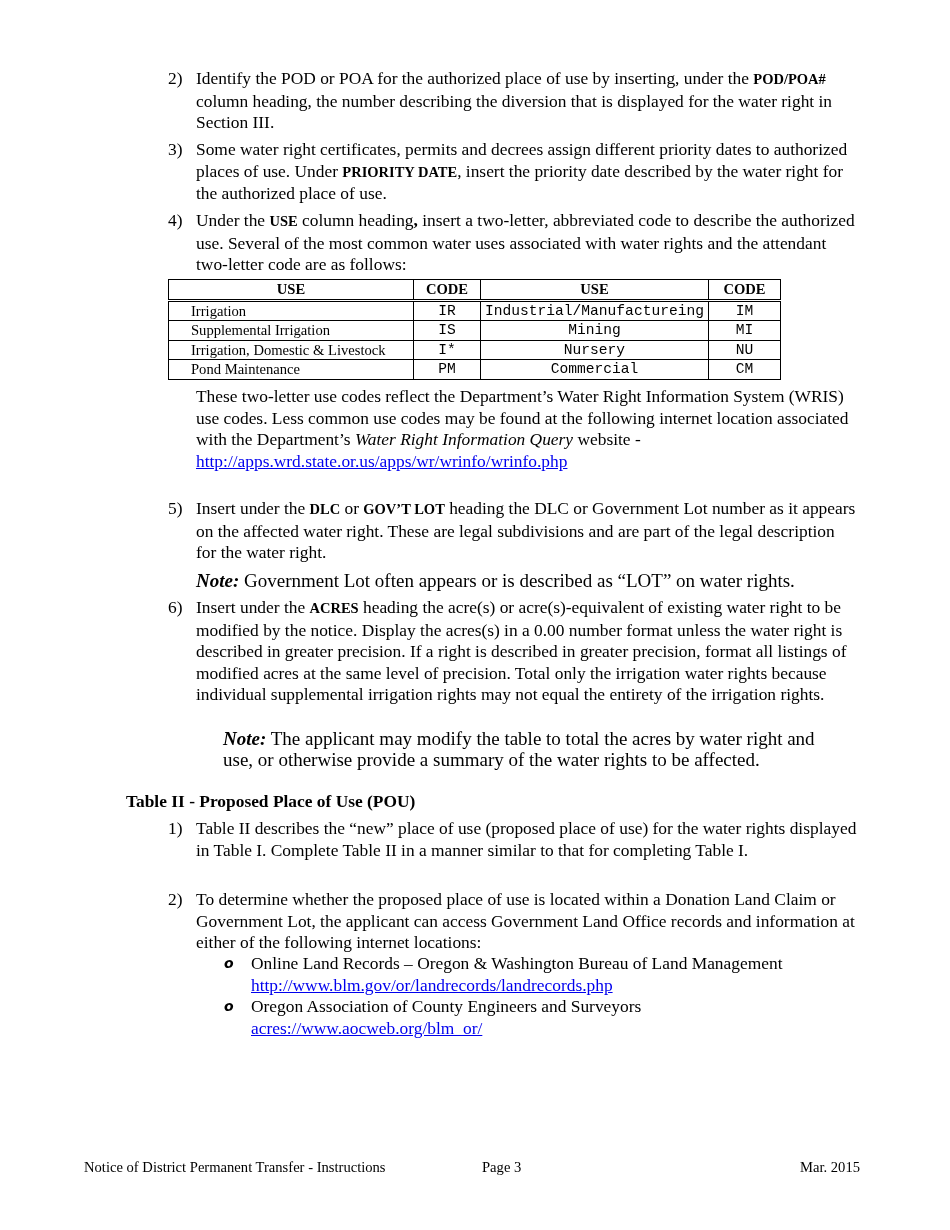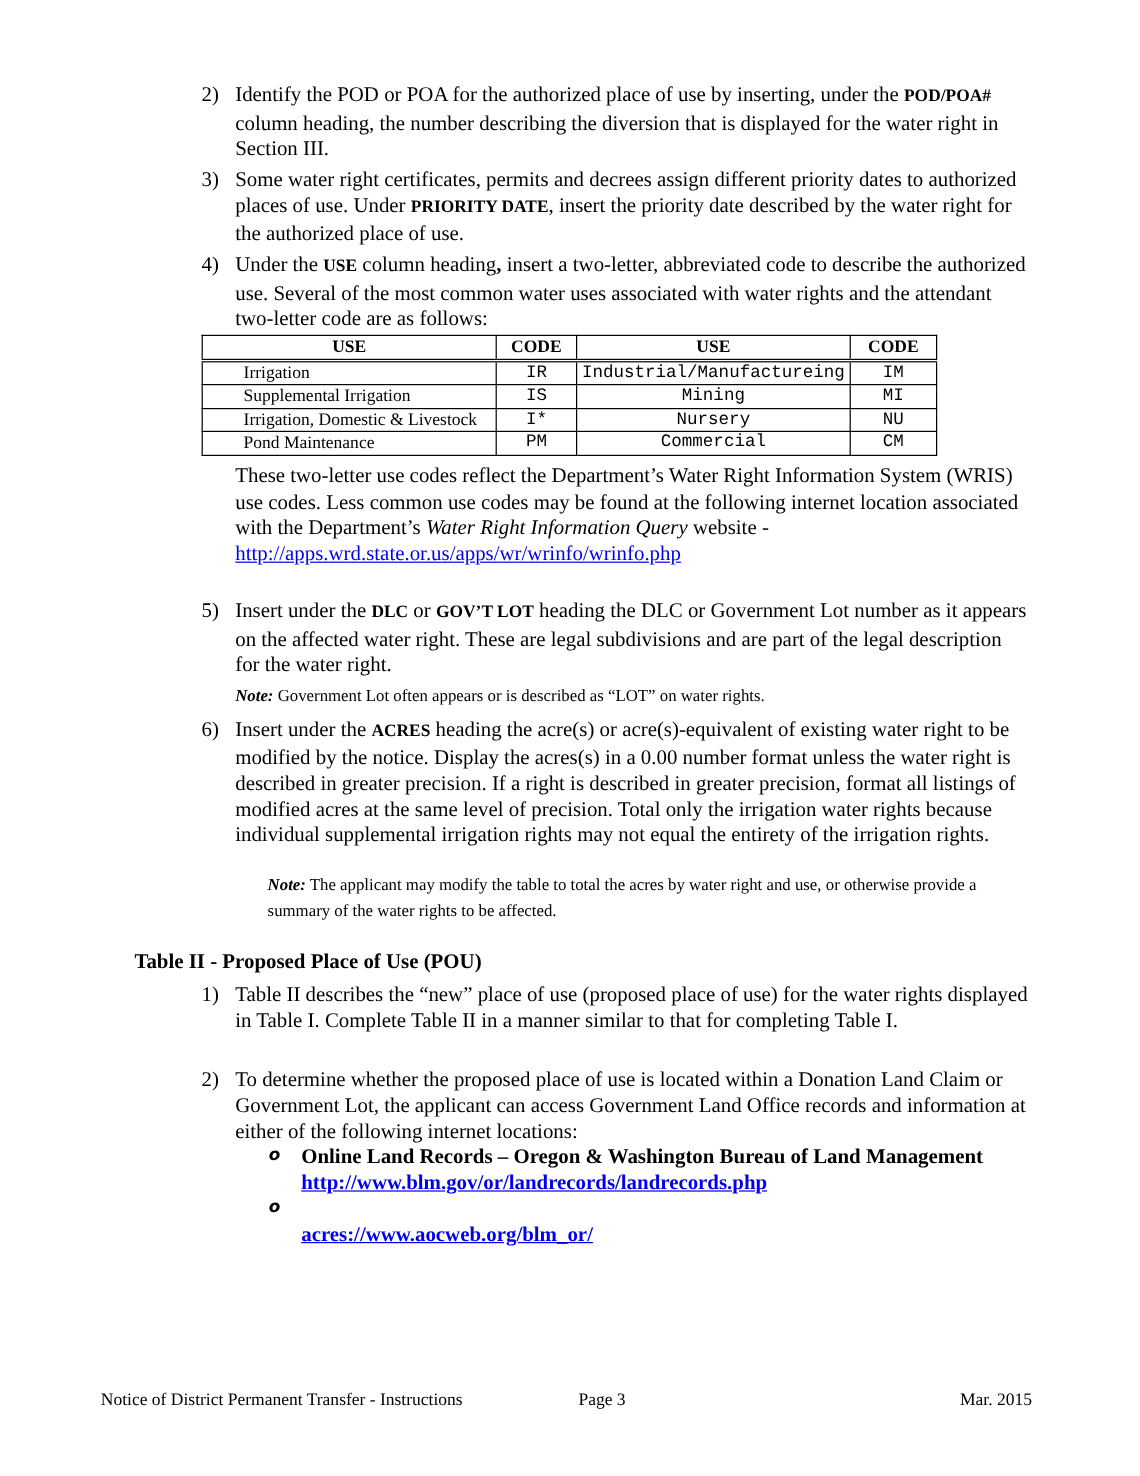--- a/index.html
+++ b/index.html
@@ -7,34 +7,34 @@
       width: 950px; height: 1230px; position: relative; overflow: hidden;
       font-family: "Liberation Serif", "DejaVu Serif", serif;
       color: #000; font-size: 17.4px; line-height: 21.5px;
     }
     .b { font-weight: bold; font-size: 14.5px; }
     .item { position: absolute; left: 168px; width: 690px; }
     .item .num { position: absolute; left: 0; top: 0; }
     .item .txt { margin-left: 28px; }
     .p { position: absolute; left: 196px; width: 660px; }
     a.link { color: #0000ee; text-decoration: underline; }
-    .note { font-size: 14px; line-height: 21px; }
+    .note { font-size: 19px; line-height: 21px; }
     .note i.lbl { font-weight: bold; }
     table.codes {
       position: absolute; left: 168px; top: 279px; width: 613px;
       border-collapse: collapse; font-size: 14.6px; line-height: 16.5px;
     }
     table.codes th, table.codes td { border: 1px solid #000; padding: 1px 4px; }
     table.codes th { font-weight: bold; text-align: center; border-bottom: 3px double #000; }
-    table.codes td.l { text-align: left; padding-left: 34px; }
+    table.codes td.l { text-align: left; padding-left: 22px; }
     table.codes td.c { text-align: center; font-family: Liberation Mono, monospace; }
-    .heading { position: absolute; left: 112px; top: 791px; font-weight: bold; font-size: 17.4px; }
+    .heading { position: absolute; left: 126px; top: 791px; font-weight: bold; font-size: 17.4px; }
     .bul { position: absolute; left: 224px; width: 620px; }
     .bul .dot { position: absolute; left: 0; top: 0; font-weight: bold; font-style: italic; font-family: "DejaVu Sans", sans-serif; font-size: 14px; }
-    .bul .txt { margin-left: 27px; font-weight: bold; }
+    .bul .txt { margin-left: 27px; }
     .footer { position: absolute; top: 1157px; font-size: 14.6px; text-align: center; }
   </style>
 </head>
 <body>
 
 <div class="item" style="top:68px;">
   <span class="num">2)</span>
   <div class="txt"><span>Identify the POD or POA for the authorized place of use by inserting, under the </span><span class="b">POD/POA#</span><span> column heading, the number describing the diversion that is displayed for the water right in Section III.</span></div>
 </div>
 
@@ -112,18 +112,18 @@
   <span class="num">2)</span>
   <div class="txt">To determine whether the proposed place of use is located within a Donation Land Claim or Government Lot, the applicant can access Government Land Office records and information at either of the following internet locations:</div>
 </div>
 
 <div class="bul" style="top:953px;">
   <span class="dot">o</span>
   <div class="txt"><span>Online Land Records – Oregon &amp; Washington Bureau of Land Management</span><br><a class="link" href="#">http://www.blm.gov/or/landrecords/landrecords.php</a></div>
 </div>
 <div class="bul" style="top:996px;">
   <span class="dot">o</span>
-  <div class="txt"><br><a class="link" href="#">acres://www.aocweb.org/blm_or/</a></div>
+  <div class="txt"><span>Oregon Association of County Engineers and Surveyors</span><br><a class="link" href="#">acres://www.aocweb.org/blm_or/</a></div>
 </div>
 
 <div class="footer" style="left:84px;">Notice of District Permanent Transfer - Instructions</div>
 <div class="footer" style="left:482px;">Page 3</div>
 <div class="footer" style="left:800px;">Mar. 2015</div>
 
 </body></html>

